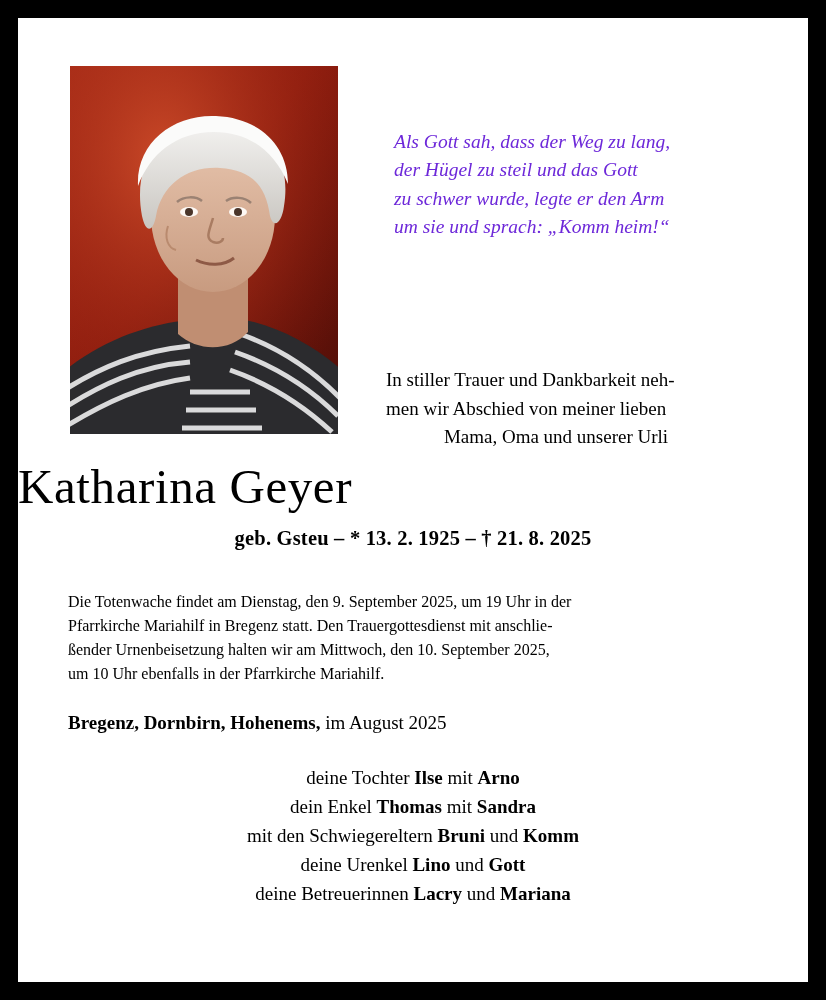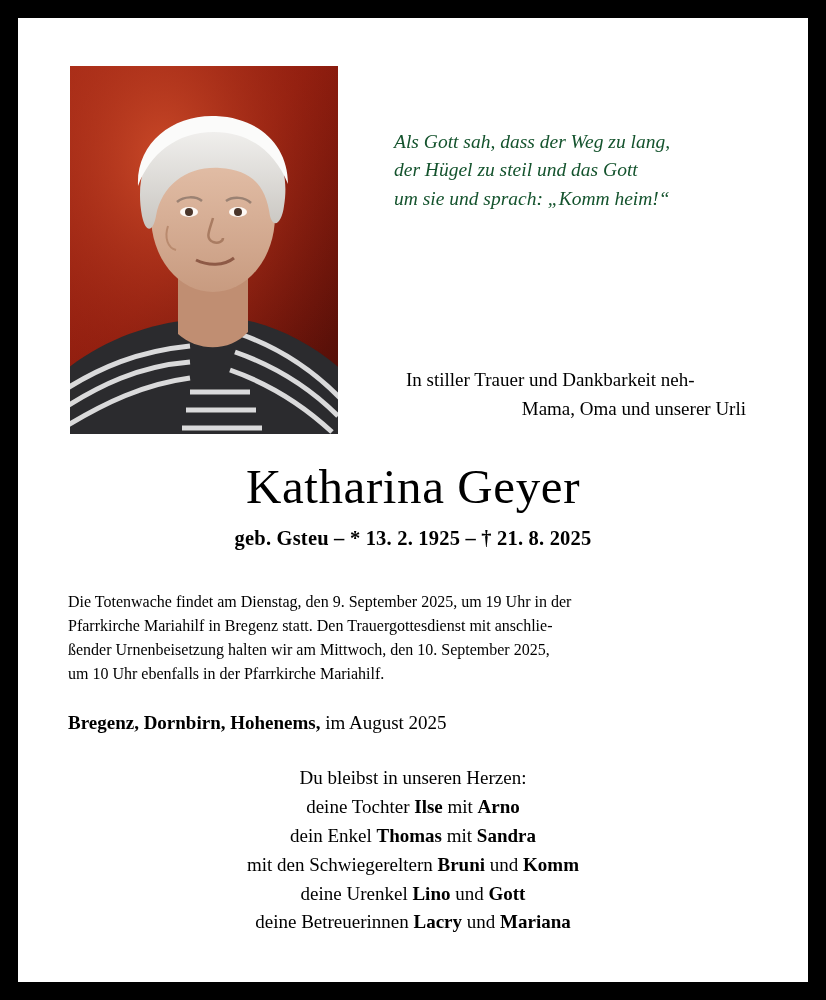--- a/index.html
+++ b/index.html
@@ -45,37 +45,36 @@
   .portrait svg { display: block; }
 
   .verse {
     position: absolute;
     left: 376px;
     top: 110px;
     width: 330px;
     font-style: italic;
     font-size: 19.5px;
     line-height: 1.45;
-    color: #14532d;
+    color: #6d28d9;
   }
   .verse div { white-space: nowrap; }
 
   .intro {
     position: absolute;
-    left: 388px;
+    left: 368px;
     top: 348px;
     width: 340px;
     font-size: 19px;
     line-height: 1.5;
     text-align: justify;
   }
-  .intro .lastline { text-align: right; }
+  .intro .lastline { text-align: center; }
 
   .name {
-    text-align: center;
     font-size: 49px;
     letter-spacing: 0.6px;
     margin-top: 40px;
     font-weight: 400;
   }
   .subname {
     text-align: center;
     font-size: 20.5px;
     font-weight: bold;
     margin-top: 12px;
@@ -170,45 +169,46 @@
             <path d="M 143 152 C 139 166 135 172 143 176 C 149 178 153 175 153 172" stroke="#a97c62" stroke-width="2.5" fill="none"></path>
             <path d="M 126 194 C 138 200 154 200 164 192" stroke="#8e5a46" stroke-width="3" fill="none"></path>
             <path d="M 98 160 C 94 172 98 182 106 184" stroke="#b98a6e" stroke-width="2" fill="none"></path>
           </g>
         </svg>
       </div>
 
       <div class="verse">
         <div>Als Gott sah, dass der Weg zu lang,</div>
         <div>der Hügel zu steil und das Gott</div>
+        <div>zu schwer wurde, legte er den Arm</div>
         <div>um sie und sprach: „Komm heim!“</div>
       </div>
 
       <div class="intro">
         <div>In stiller Trauer und Dankbarkeit neh-</div>
+        <div>men wir Abschied von meiner lieben</div>
         <div class="lastline">Mama, Oma und unserer Urli</div>
       </div>
     </div>
 
     <div class="name">Katharina Geyer</div>
     <div class="subname">geb. Gsteu – * 13. 2. 1925 – † 21. 8. 2025</div>
 
     <div class="body-text">
       <div>Die Totenwache findet am Dienstag, den 9. September 2025, um 19 Uhr in der</div>
       <div>Pfarrkirche Mariahilf in Bregenz statt. Den Trauergottesdienst mit anschlie-</div>
       <div>ßender Urnenbeisetzung halten wir am Mittwoch, den 10. September 2025,</div>
       <div class="last">um 10 Uhr ebenfalls in der Pfarrkirche Mariahilf.</div>
     </div>
 
     <div class="places">
       <b>Bregenz, Dornbirn, Hohenems,</b><span> im August 2025</span>
     </div>
 
     <div class="closing">
-      <span class="line">Du bleibst in unseren Herzen:</span>
       <span class="line">
         <span>deine Tochter </span><b>Ilse</b><span> mit </span><b>Arno</b>
       </span>
       <span class="line">
         <span>dein Enkel </span><b>Thomas</b><span> mit </span><b>Sandra</b>
       </span>
       <span class="line">
         <span>mit den Schwiegereltern </span><b>Bruni</b><span> und </span><b>Komm</b>
       </span>
       <span class="line">

